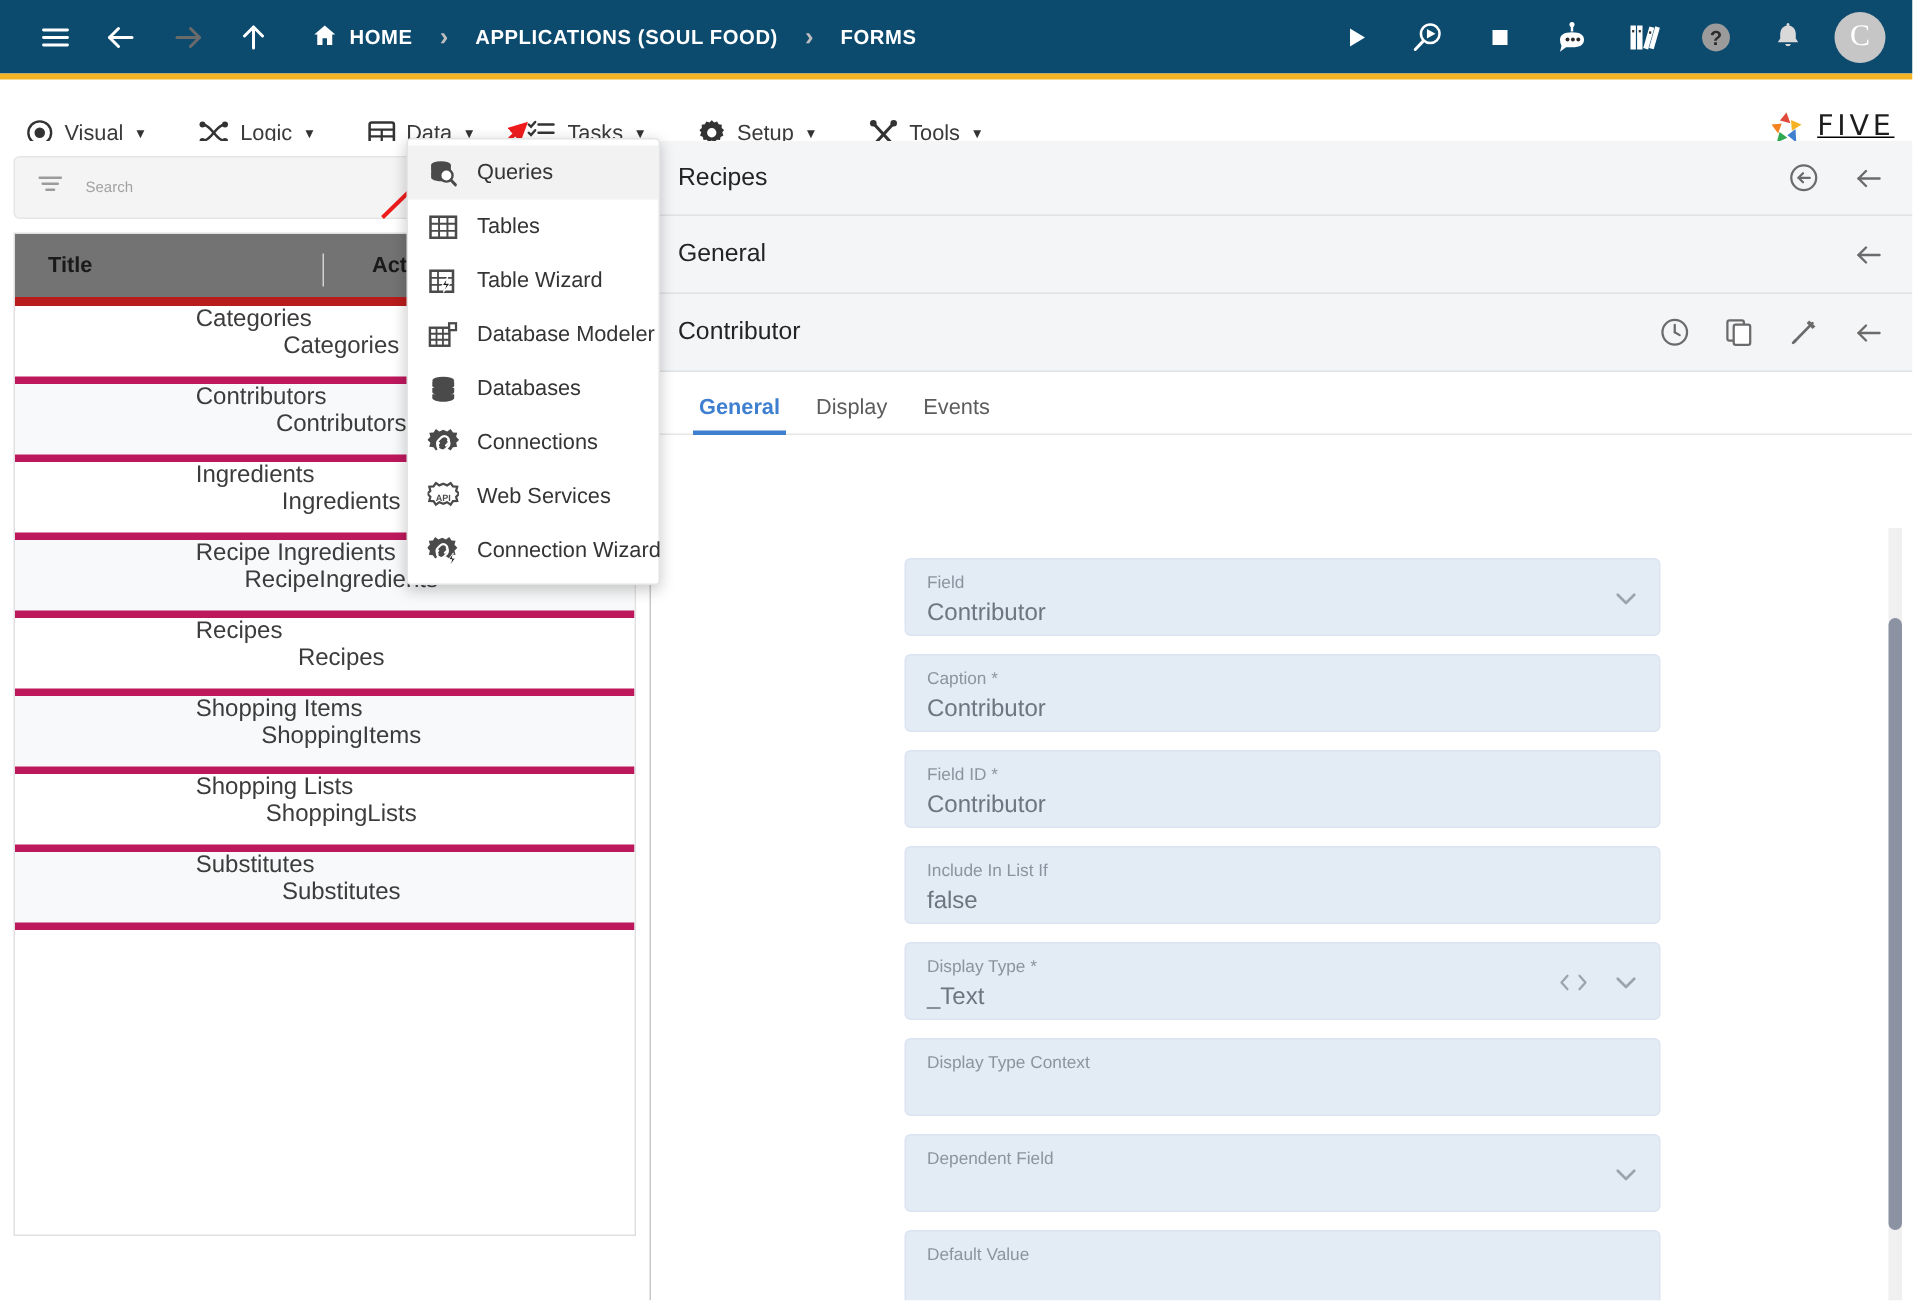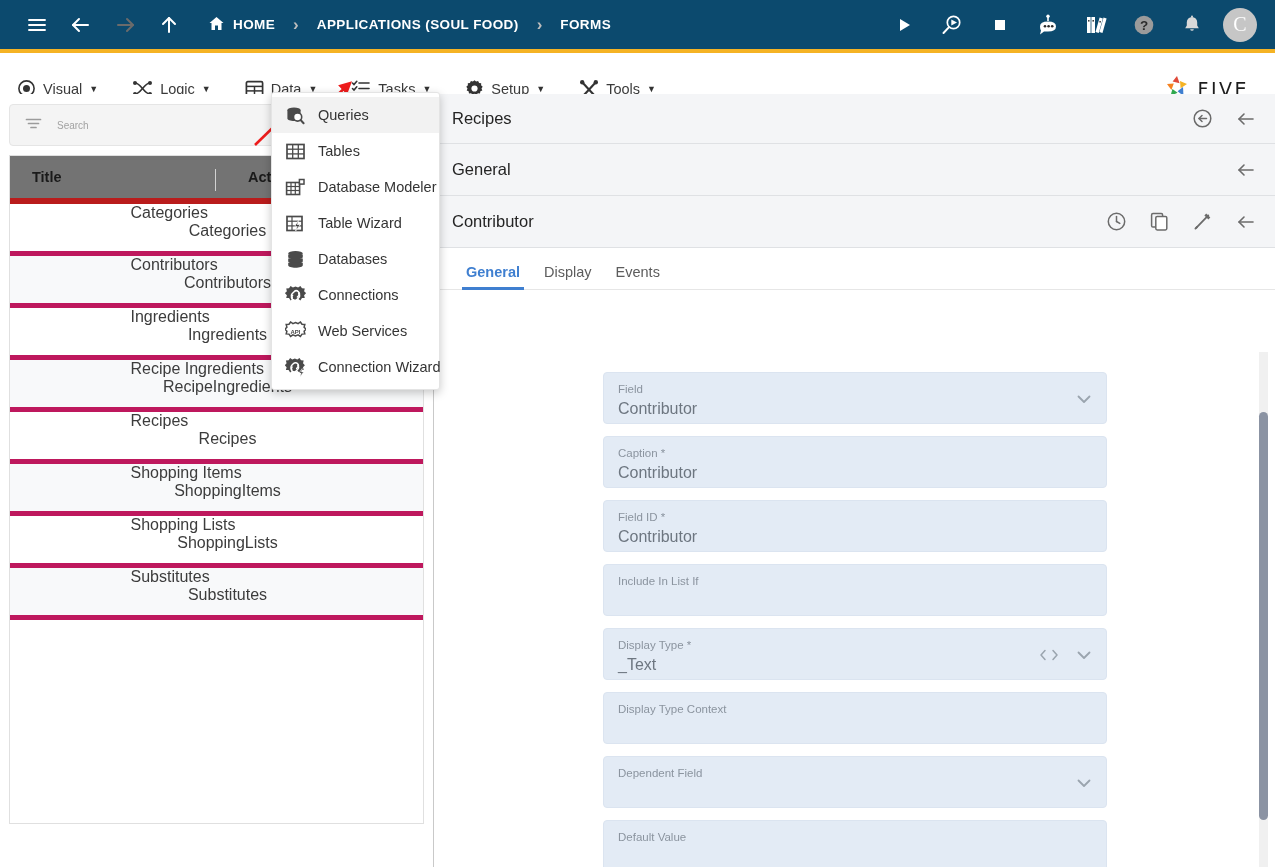--- a/index.html
+++ b/index.html
@@ -46,21 +46,21 @@
     background:#fff; display:flex; align-items:center; border-bottom:1px solid #e2e2e2;margin-top:16px;
   }
   .menu-item {
     display:flex; align-items:center; gap:7px; height:40px;
     padding:0 17px; font-size:14.5px; color:#3a3a3a; cursor:default;
     white-space:nowrap;
   }
   .menu-item .caret { font-size:9px; color:#333; }
   .menu-item svg { display:block; }
   .logo {
-    margin-left:auto; padding-right:26px; display:flex; align-items:center; gap:7px;text-decoration:underline;
+    margin-left:auto; padding-right:12px; display:flex; align-items:flex-start; gap:7px;text-decoration:underline;
   }
   .logo-txt {
     font-size:19px; letter-spacing:2.5px; color:#1d1d1d; font-weight:400;
     font-family:"DejaVu Sans", sans-serif;
   }
 
   
   .leftpanel {
     position:absolute; top:94px; left:0; width:434px; height:773px;
     background:#fff; border-right:1px solid #c9c9c9;
@@ -564,20 +564,21 @@
           <div class="field-value">Contributor</div>
         </div>
 
         <div class="field">
           <div class="field-label">Field ID *</div>
           <div class="field-value">Contributor</div>
         </div>
 
         <div class="field">
           <div class="field-label">Include In List If</div>
+          <div class="field-value">false</div>
         </div>
 
         <div class="field">
           <div class="field-label">Display Type *</div>
           <div class="field-value">_Text</div>
           <span class="field-icons">
             <span class="code-icon">
               <svg width="22" height="16" viewBox="0 0 22 16">
                   <g fill="none" stroke="#9aa4ae" stroke-width="1.5" stroke-linecap="round" stroke-linejoin="round">
                     <polyline points="7,3.5 3,8 7,12.5"></polyline>
@@ -648,46 +649,46 @@
               <line x1="13.3" y1="3.5" x2="13.3" y2="17.5"></line>
             </g>
           </svg>
       </span>
       <span>Tables</span>
     </div>
 
     <div class="dd-item">
       <span class="dd-ico">
         <svg width="21" height="21" viewBox="0 0 21 21">
+            <rect x="2" y="3.5" width="15" height="14" fill="none" stroke="#4a4a4a" stroke-width="1.7"></rect>
+            <g stroke="#4a4a4a" stroke-width="1.2">
+              <line x1="2" y1="8.2" x2="17" y2="8.2"></line>
+              <line x1="2" y1="12.9" x2="17" y2="12.9"></line>
+              <line x1="7" y1="3.5" x2="7" y2="17.5"></line>
+            </g>
+            <polygon points="13.5,7.5 9.8,13.3 12.2,13.3 10.6,18 15,11.8 12.4,11.8" fill="#1a1a1a" stroke="#fff" stroke-width="0.7"></polygon>
+          </svg>
+      </span>
+      <span>Table Wizard</span>
+    </div>
+
+    <div class="dd-item">
+      <span class="dd-ico">
+        <svg width="21" height="21" viewBox="0 0 21 21">
             <rect x="1.6" y="5.5" width="13" height="12" fill="none" stroke="#4a4a4a" stroke-width="1.6"></rect>
             <g stroke="#4a4a4a" stroke-width="1.2">
               <line x1="1.6" y1="9.5" x2="14.6" y2="9.5"></line>
               <line x1="1.6" y1="13.5" x2="14.6" y2="13.5"></line>
               <line x1="6" y1="5.5" x2="6" y2="17.5"></line>
               <line x1="10.3" y1="5.5" x2="10.3" y2="17.5"></line>
             </g>
             <rect x="14.4" y="2.5" width="4.6" height="4.6" fill="#fff" stroke="#4a4a4a" stroke-width="1.5"></rect>
           </svg>
       </span>
       <span>Database Modeler</span>
-    </div>
-
-    <div class="dd-item">
-      <span class="dd-ico">
-        <svg width="21" height="21" viewBox="0 0 21 21">
-            <rect x="2" y="3.5" width="15" height="14" fill="none" stroke="#4a4a4a" stroke-width="1.7"></rect>
-            <g stroke="#4a4a4a" stroke-width="1.2">
-              <line x1="2" y1="8.2" x2="17" y2="8.2"></line>
-              <line x1="2" y1="12.9" x2="17" y2="12.9"></line>
-              <line x1="7" y1="3.5" x2="7" y2="17.5"></line>
-            </g>
-            <polygon points="13.5,7.5 9.8,13.3 12.2,13.3 10.6,18 15,11.8 12.4,11.8" fill="#1a1a1a" stroke="#fff" stroke-width="0.7"></polygon>
-          </svg>
-      </span>
-      <span>Table Wizard</span>
     </div>
 
     <div class="dd-item">
       <span class="dd-ico">
         <svg width="21" height="21" viewBox="0 0 21 21">
             <ellipse cx="10.5" cy="4.6" rx="7.3" ry="2.5" fill="#4a4a4a"></ellipse>
             <path d="M3.2 5.4 v2.7 c0 1.4 3.3 2.5 7.3 2.5 s7.3-1.1 7.3-2.5 V5.4" fill="#4a4a4a"></path>
             <path d="M3.2 9.6 v2.7 c0 1.4 3.3 2.5 7.3 2.5 s7.3-1.1 7.3-2.5 V9.6" fill="#4a4a4a"></path>
             <path d="M3.2 13.8 v2.5 c0 1.4 3.3 2.5 7.3 2.5 s7.3-1.1 7.3-2.5 v-2.5" fill="#4a4a4a"></path>
           </svg>

